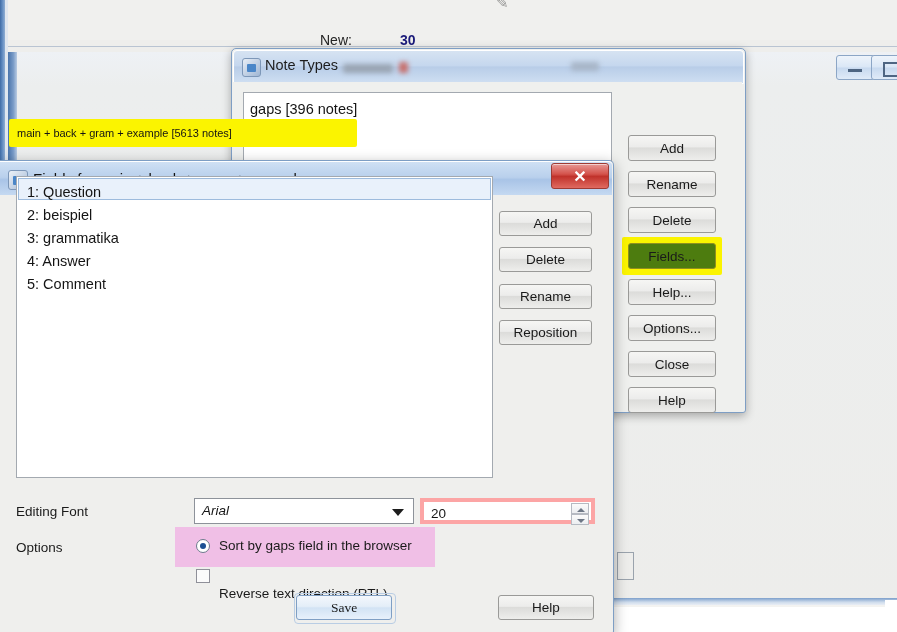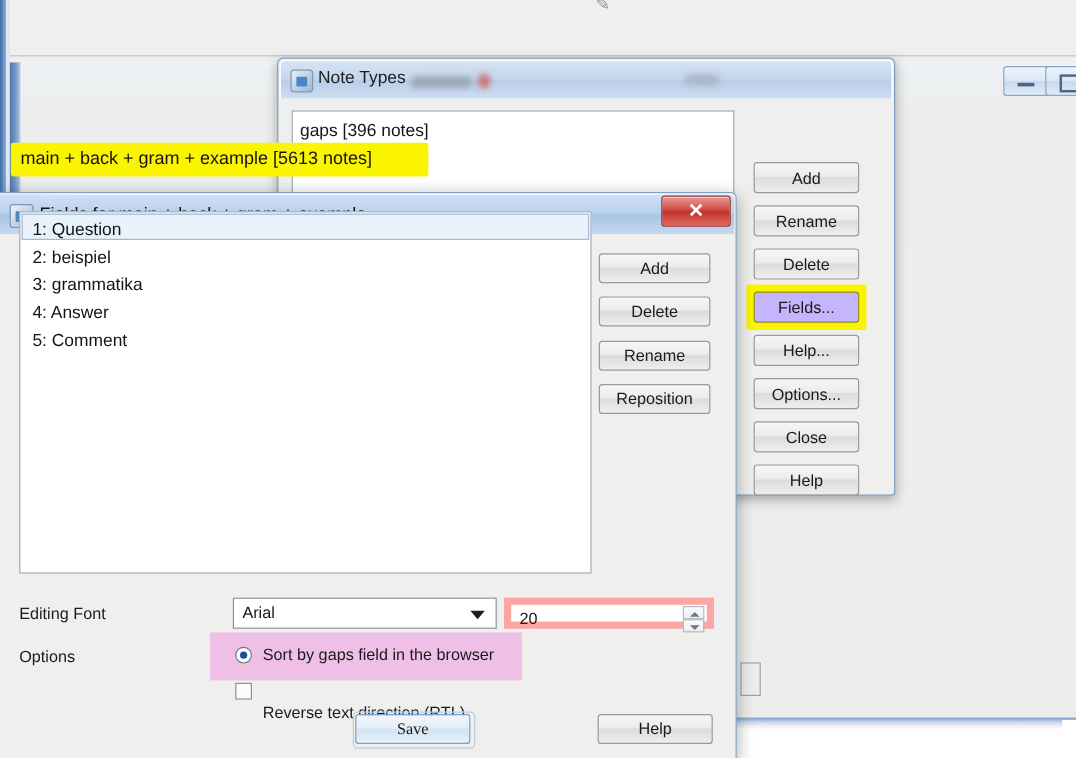--- a/index.html
+++ b/index.html
@@ -139,21 +139,21 @@
   #nt-hl-row{
     position:absolute;left:9px;top:119px;width:344px;height:24px;
     background:#fbf400;border:2px solid #fbf400;border-radius:2px;
   }
   #nt-hl-row-inner{
     position:absolute;left:0;top:0;width:100%;height:100%;
     background:#fbf400;
   }
   #nt-hl-text{
     position:absolute;left:6px;top:0;height:24px;line-height:24px;
-    font-size:15px;color:#141414;white-space:nowrap;
+    font-size:11px;color:#141414;white-space:nowrap;
   }
 
   .btn{
     background:linear-gradient(to bottom,#f6f6f4 0%,#ececeb 45%,#dcdcda 50%,#eeeeec 100%);
     border:1px solid #9a9a98;border-radius:3px;
     font-size:13.5px;color:#1a1a1a;
     display:flex;align-items:center;justify-content:center;
     box-sizing:border-box;
   }
   .nt-btn{position:absolute;left:395px;width:88px;height:26px;}
@@ -234,29 +234,29 @@
   #fdb-2{top:284px;}
   #fdb-3{top:320px;}
 
   #fd-lbl-font{position:absolute;left:16px;top:504px;font-size:13.5px;color:#1a1a1a;}
   #fd-lbl-options{position:absolute;left:16px;top:540px;font-size:13.5px;color:#1a1a1a;}
 
   #fd-combo{
     position:absolute;left:194px;top:498px;width:220px;height:26px;
     background:#ffffff;border:1px solid #8d929a;box-sizing:border-box;
   }
-  #fd-combo .val{position:absolute;left:7px;top:4px;font-size:13.5px;color:#151515;}
+  #fd-combo .val{position:absolute;left:7px;top:4px;font-size:13.5px;color:#151515;font-style:italic;}
   #fd-combo .arrow{
     position:absolute;right:9px;top:10px;width:0;height:0;
     border-left:6px solid transparent;border-right:6px solid transparent;
     border-top:7px solid #1d1d1d;
   }
   #fd-spin{
     position:absolute;left:420px;top:498px;width:175px;height:26px;
-    background:#ffffff;border:6px solid #fca5a5;box-sizing:border-box;
+    background:#ffffff;border:4px solid #fca5a5;box-sizing:border-box;
   }
   #fd-spin .val{position:absolute;left:7px;top:4px;font-size:13.5px;color:#151515;}
   #fd-spin .spbox{
     position:absolute;right:2px;top:1px;width:18px;height:22px;
   }
   .sp-up,.sp-dn{
     position:absolute;left:0;width:18px;height:11px;
     border:1px solid #b6bac2;box-sizing:border-box;
     background:linear-gradient(to bottom,#fbfbfb,#eceef1);
   }
@@ -308,20 +308,24 @@
     position:absolute;left:294px;top:593px;width:100px;height:29px;
     border:1px solid #b9cde4;border-radius:4px;
   }
 </style>
 </head>
 <body>
 
 <div id="bg-app">
   <div id="bg-top-white"></div>
   <div id="bg-top-glyph">✎</div>
+  <div id="bg-newstat">
+    <span class="lbl">New:</span>
+    <span class="val">30</span>
+  </div>
   <div id="bg-statline"></div>
   <div id="bg-inner-frame"></div>
   <div id="bg-inner-left"></div>
   <div id="bg-small-box"></div>
   <div id="bg-inner-bottomline"></div>
   <div id="bg-inner-bottomline2"></div>
   <div id="bg-bottom-strip"></div>
   <div id="bg-bottom-white"></div>
   <div id="bg-scrollish"></div>
   <div id="bg-left-edge"></div>
@@ -343,21 +347,21 @@
     <div id="nt-list">
       <div class="nt-item" id="nt-item-0">gaps [396 notes]</div>
 
     </div>
 
     <div class="nt-btn btn" id="ntb-0">Add</div>
     <div class="nt-btn btn" id="ntb-1">Rename</div>
     <div class="nt-btn btn" id="ntb-2">Delete</div>
 
     <div id="nt-fields-hl"></div>
-    <div class="nt-btn btn" id="ntb-3" style="background:#c4b5fd;border:1px solid #8f8f20;">Fields...</div>
+    <div class="nt-btn btn" id="ntb-3" style="background:#4d7c0f;border:1px solid #8f8f20;">Fields...</div>
 
     <div class="nt-btn btn" id="ntb-4">Help...</div>
     <div class="nt-btn btn" id="ntb-5">Options...</div>
     <div class="nt-btn btn" id="ntb-6">Close</div>
     <div class="nt-btn btn" id="ntb-7">Help</div>
   </div>
 </div>
 
 <div id="nt-hl-row">
   <div id="nt-hl-row-inner"></div>

